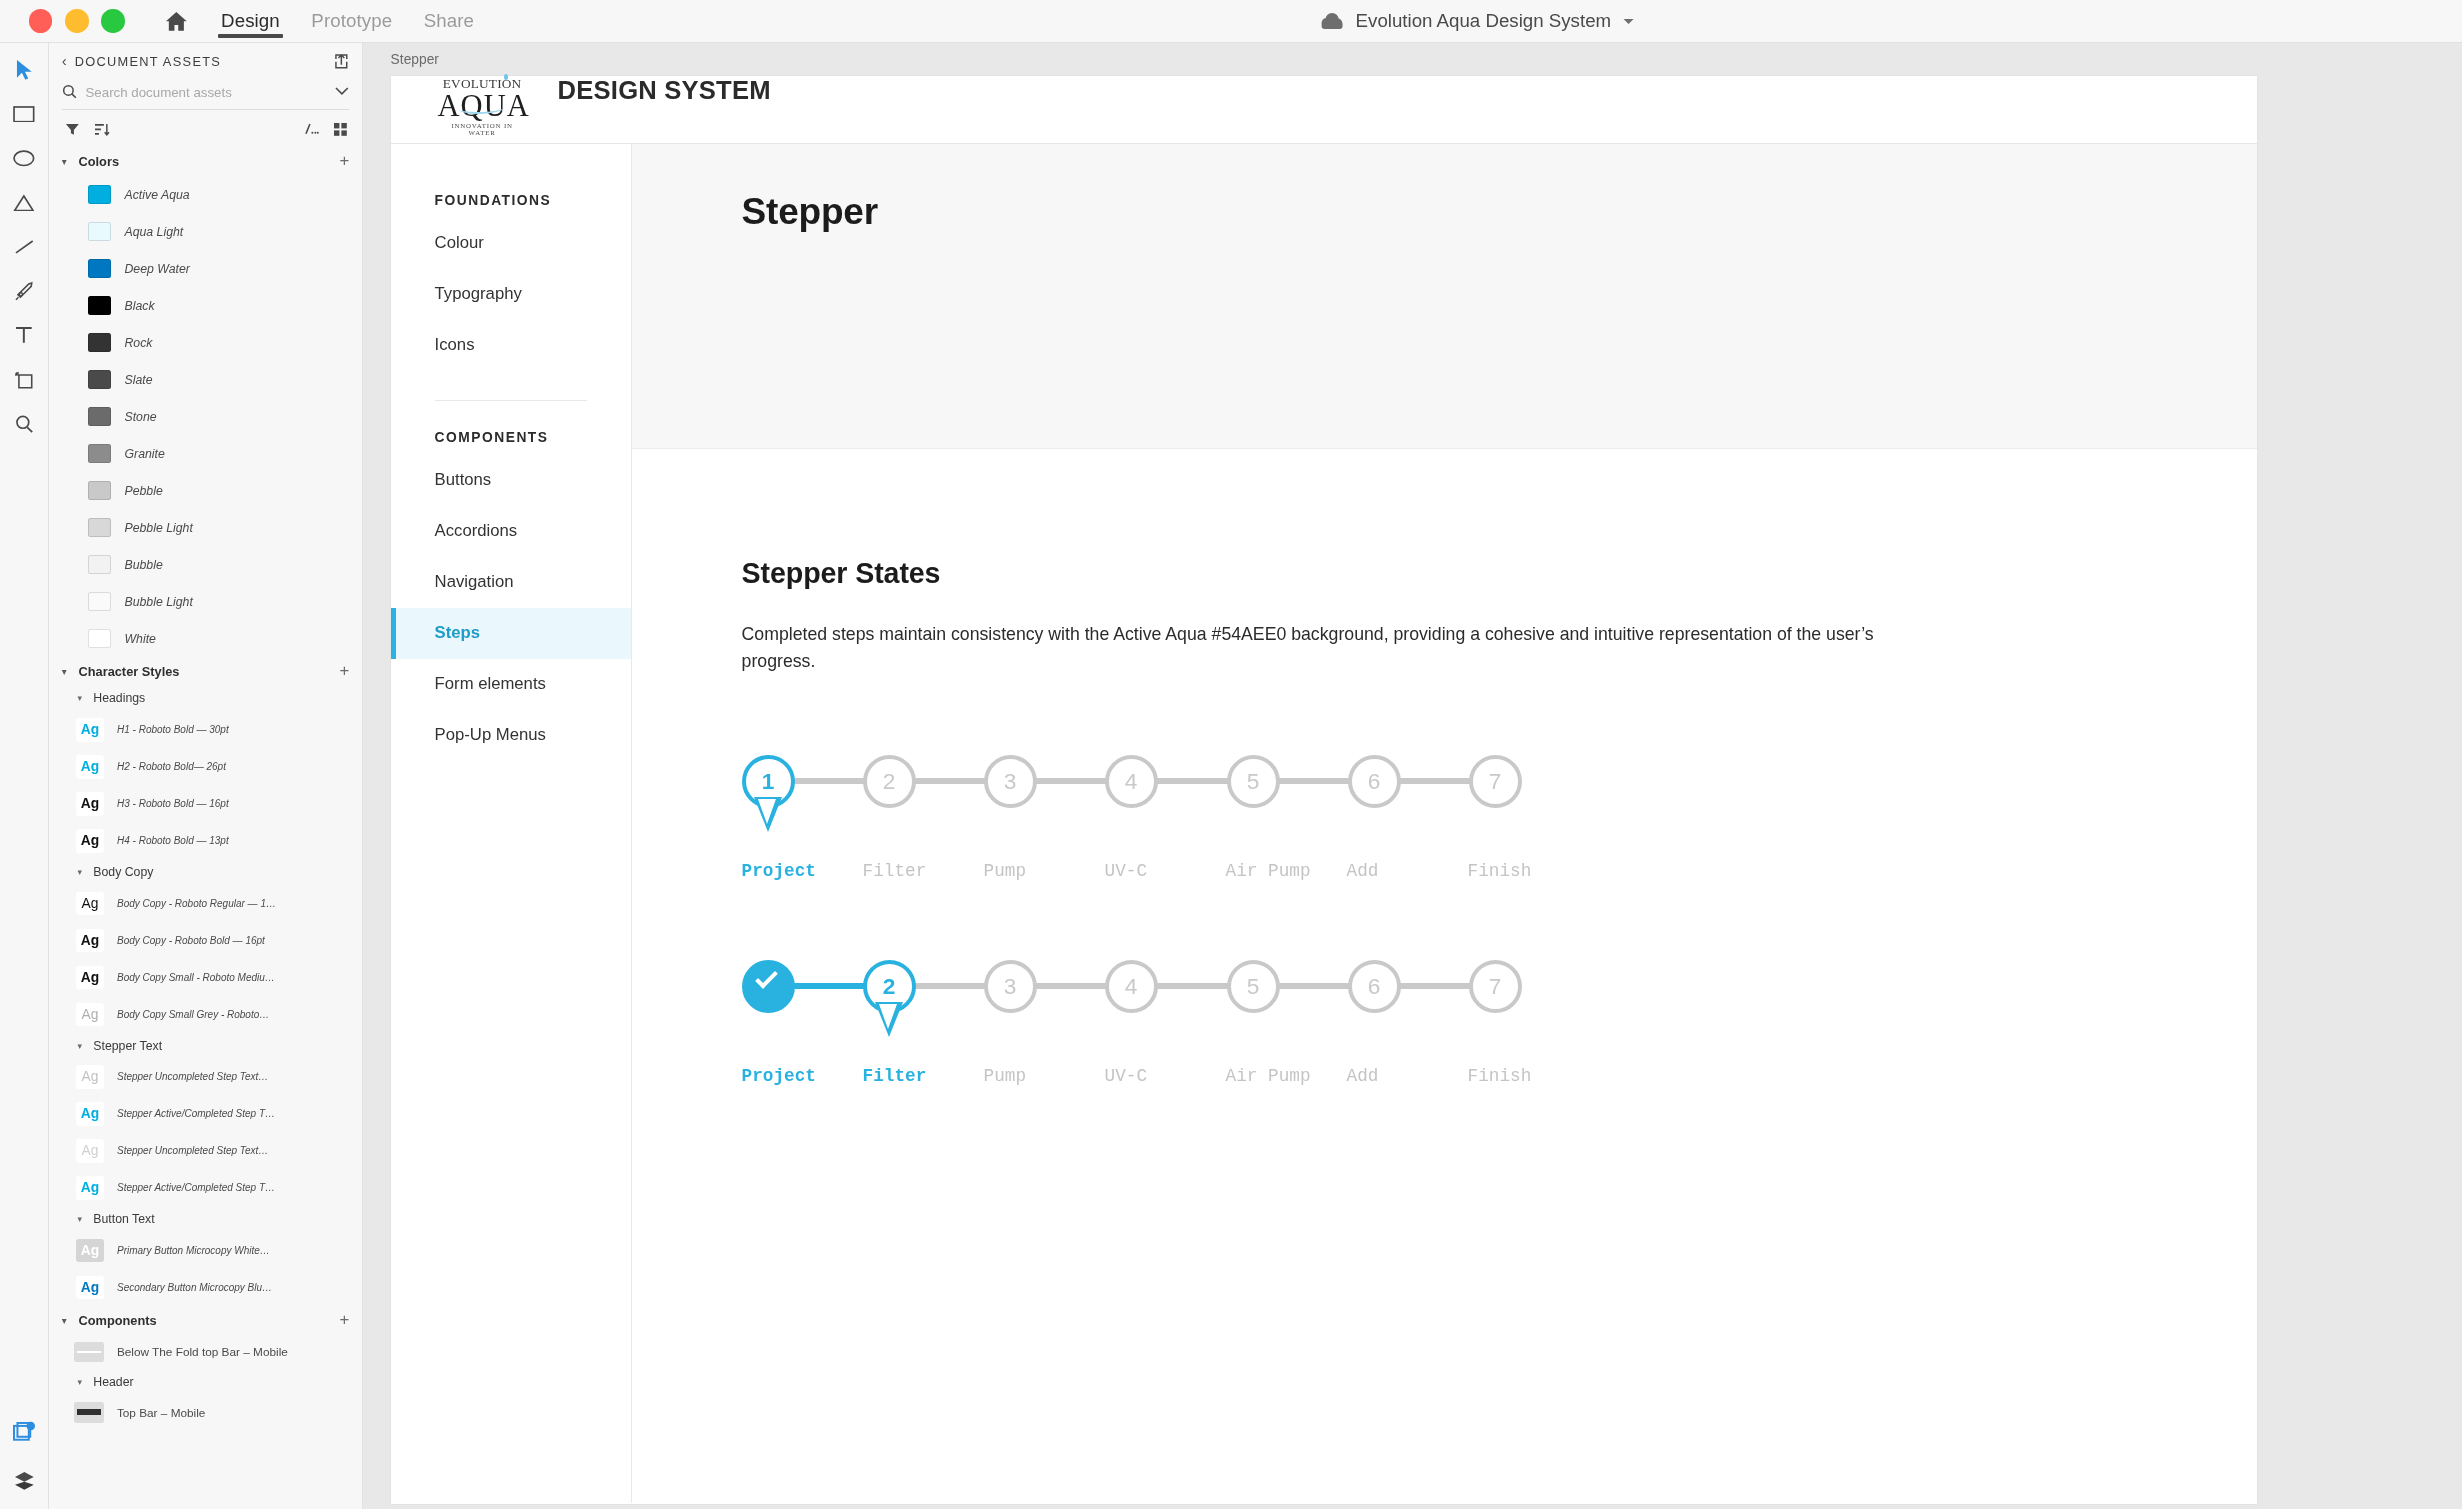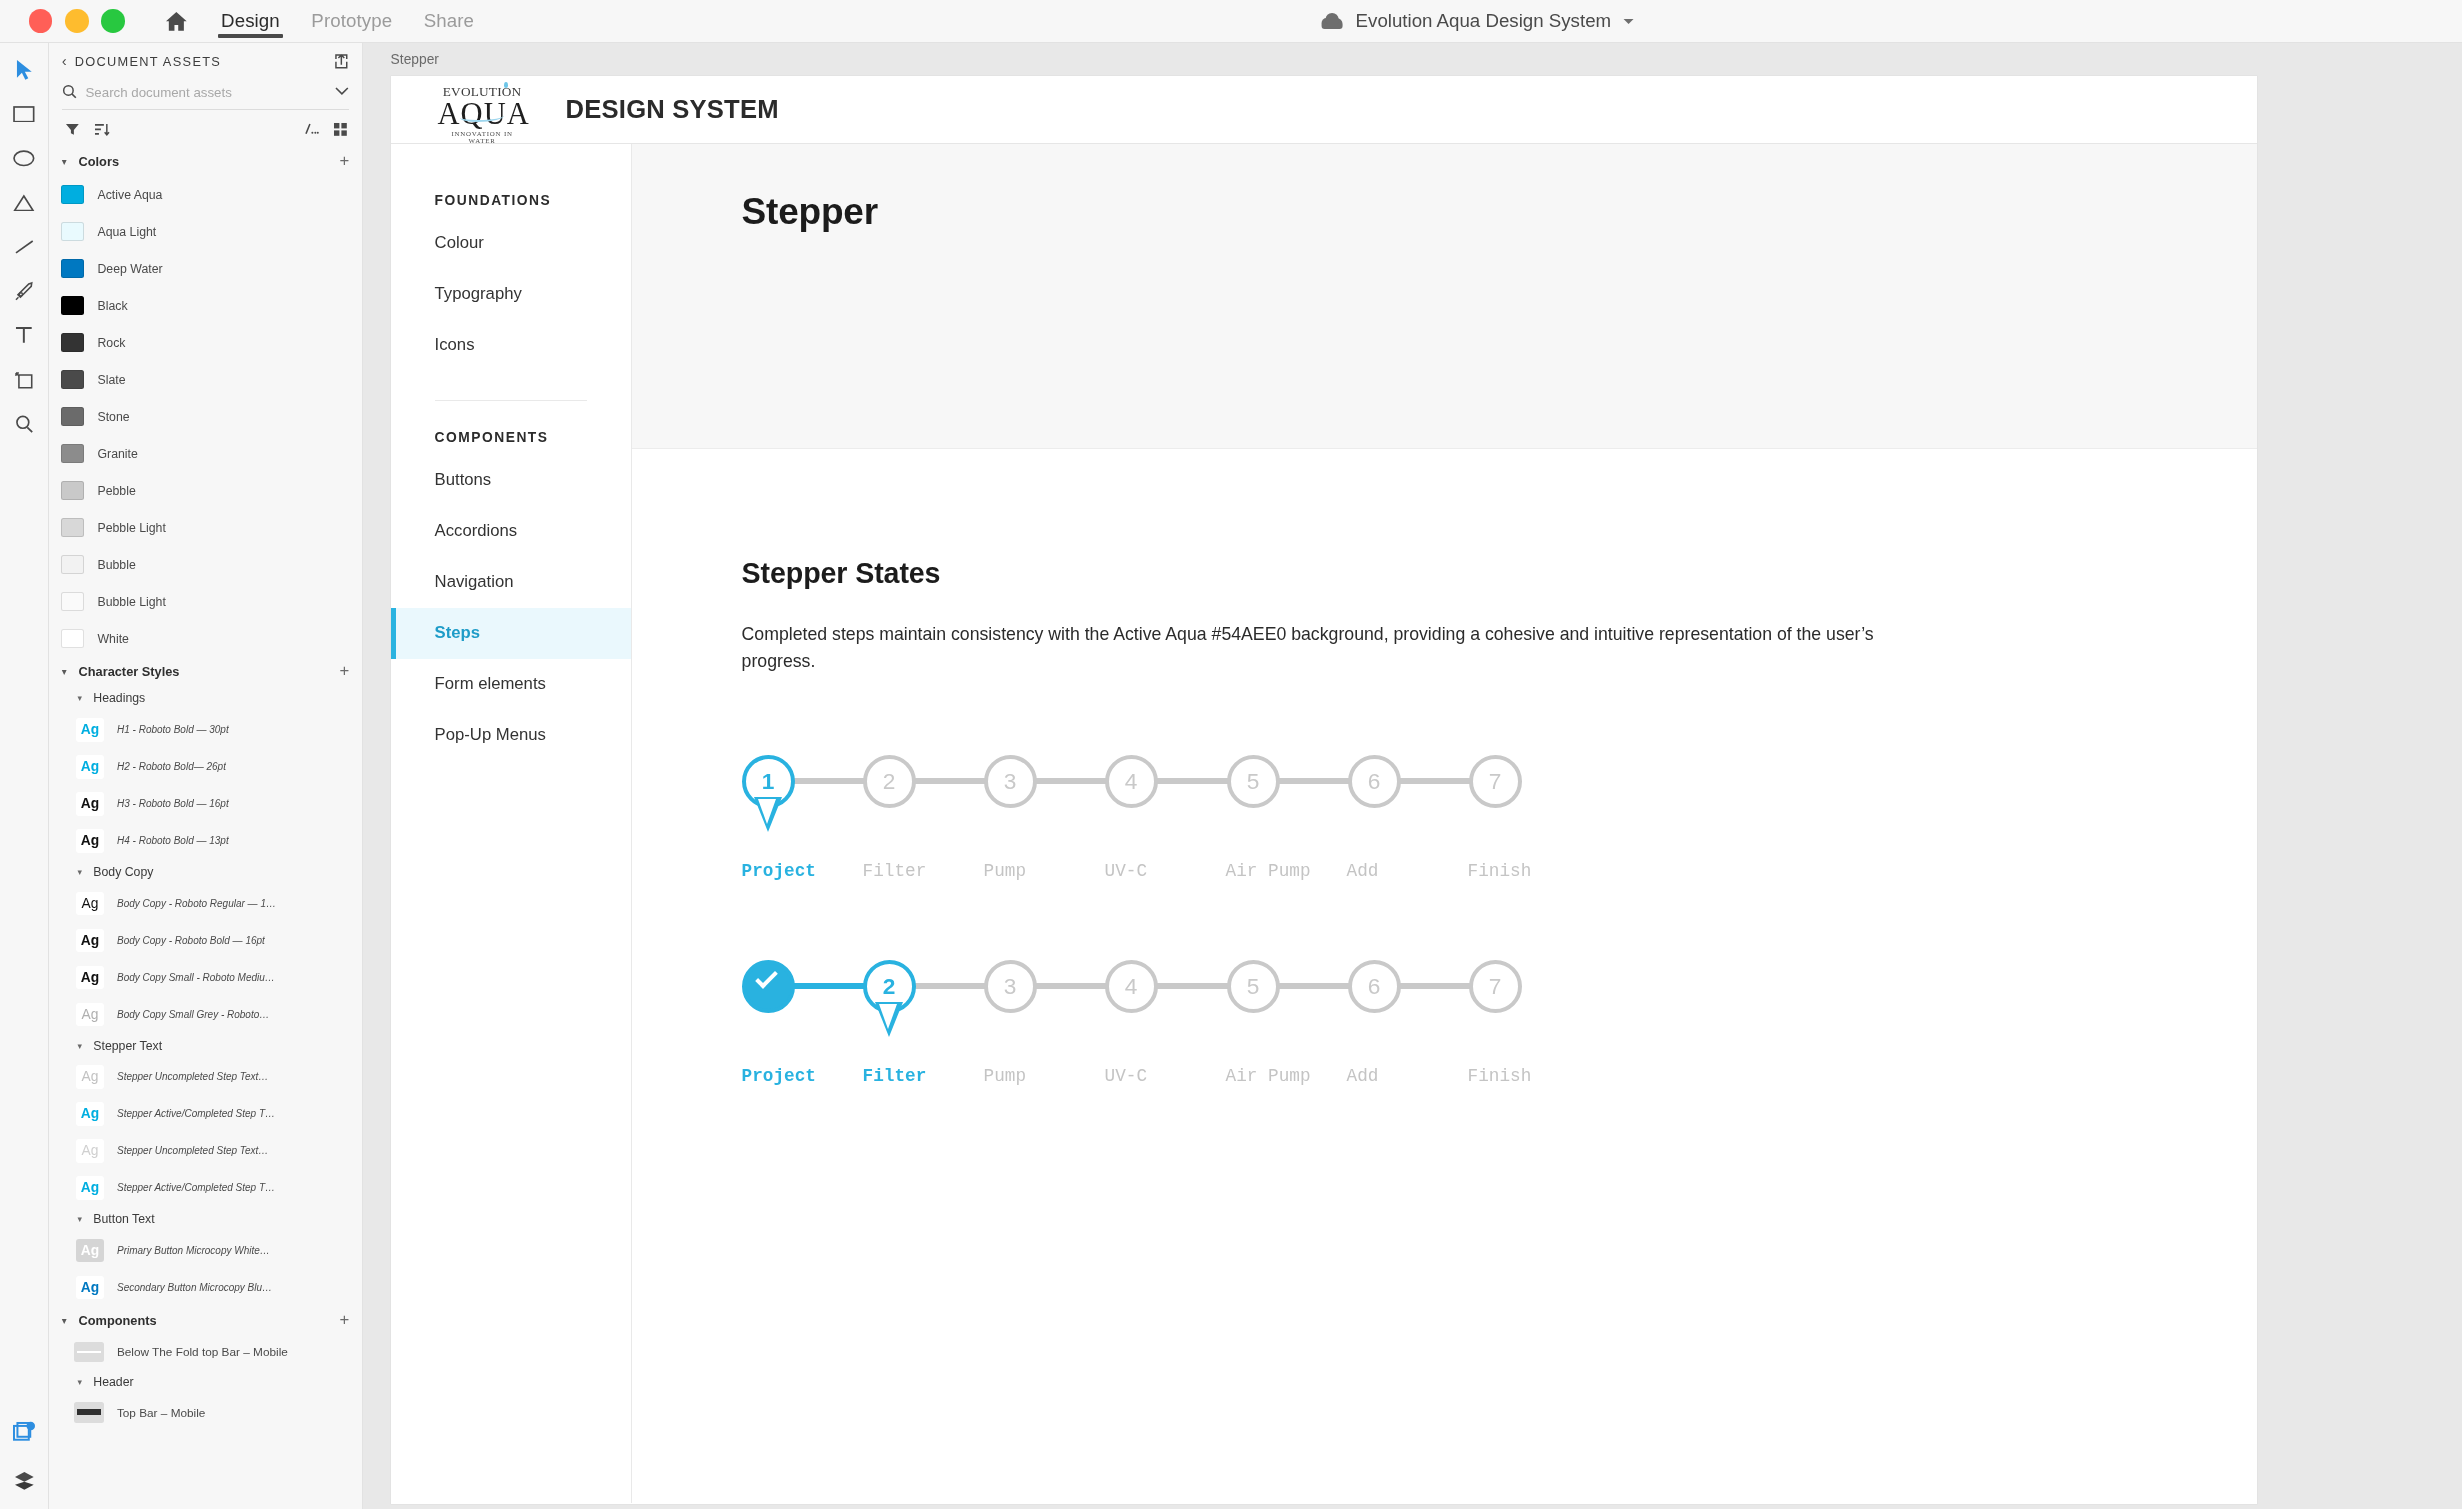--- a/index.html
+++ b/index.html
@@ -88,21 +88,21 @@
     display:flex; align-items:center; height: 28.6px; padding-left: 11.8px; padding-right: 12.8px; gap: 5.9px;
   }
   .sec-head .caret { font-size: 9.8px; color:#5a5a5a; width:10.8px; }
   .sec-head .lbl { font-size: 12.8px; color:#2f2f2f; font-weight: 700; flex:1; }
   .sec-head .plus { font-size: 16.7px; color:#6a6a6a; line-height:1; }
 
   .sub-head { display:flex; align-items:center; height: 25.6px; padding-left: 27.6px; gap: 5.9px; }
   .sub-head .caret { font-size: 8.9px; color:#6a6a6a; width:9.8px; }
   .sub-head .lbl { font-size: 12.3px; color:#3a3a3a; }
 
-  .color-row { display:flex; align-items:center; height: 37px; padding-left: 11px; gap: 13.8px; }
+  .color-row { display:flex; align-items:center; height: 37px; padding-left: 38px; gap: 13.8px; font-style: italic; }
   .swatch { width: 22.7px; height: 19.7px; border-radius: 2.5px; border: 0.5px solid rgba(0,0,0,.12); flex:none; }
   .color-name { font-size: 12.3px; color:#4a4a4a; white-space:nowrap; }
 
   .style-row { display:flex; align-items:center; height: 37px; padding-left: 25.6px; gap: 12.8px; }
   .ag {
     width: 28.6px; height: 23.6px; border-radius: 3px; background:#ffffff;
     display:flex; align-items:center; justify-content:center;
     font-size: 13.8px; font-weight: 700; flex:none;
   }
   .style-name { font-size: 10px; color:#4a4a4a; white-space:nowrap; overflow:hidden; text-overflow:ellipsis; max-width: 212px; font-style: italic; }
@@ -120,21 +120,21 @@
   .canvas {
     position:absolute; top: 43px; left: 363px; right: 271px; bottom: 0;
     background: #e8e8e8; overflow: hidden;
   }
   .artboard-label { position:absolute; left: 27.6px; top: 8.9px; font-size: 13.8px; color:#6a6a6a; }
   .artboard {
     position:absolute; left: 27.6px; top: 32.5px; width: 1866px; height: 1428px; background:#ffffff;
     box-shadow: 0 0 0 0.5px #dedede;
   }
   .ab-header {
-    height: 68px; border-bottom: 0.5px solid #e6e6e6; display:flex; align-items:center; padding-left: 47px; gap: 39px;
+    height: 68px; border-bottom: 0.5px solid #e6e6e6; display:flex; align-items:flex-start; padding-left: 47px; gap: 31px;
   }
   .logo { width: 89px; height: 51px; position:relative; }
   .logo .evo { font-family:"Liberation Serif", serif; font-size: 13.3px; letter-spacing: 0.2px; color:#3a3a3a; text-align:center; }
   .logo .aqua { font-family:"Liberation Serif", serif; font-size: 30.5px; letter-spacing: 1px; color:#1f1f1f; line-height: .95; text-align:center; }
   .logo .tag { font-family:"Liberation Serif", serif; font-size: 6.9px; letter-spacing: 0.8px; color:#4a4a4a; text-align:center; margin-top:2px;}
   .logo .drop1 { position:absolute; right: 18.7px; top: -2px; width:4.4px; height: 6.4px; background:#6ec6e8; border-radius: 50% 50% 50% 50%/60% 60% 40% 40%; }
   .logo .swoosh { position:absolute; left: 22.7px; bottom: 12.8px; width: 44px; height: 10.8px; border-bottom: 2.5px solid #9dd6ee; border-radius: 0 0 60% 40%; }
   .ds-title { font-size: 25.6px; font-weight: 700; color:#2b2b2b; letter-spacing: 0.2px; }
 
   .ab-body { display:flex; height: 1359px; }

